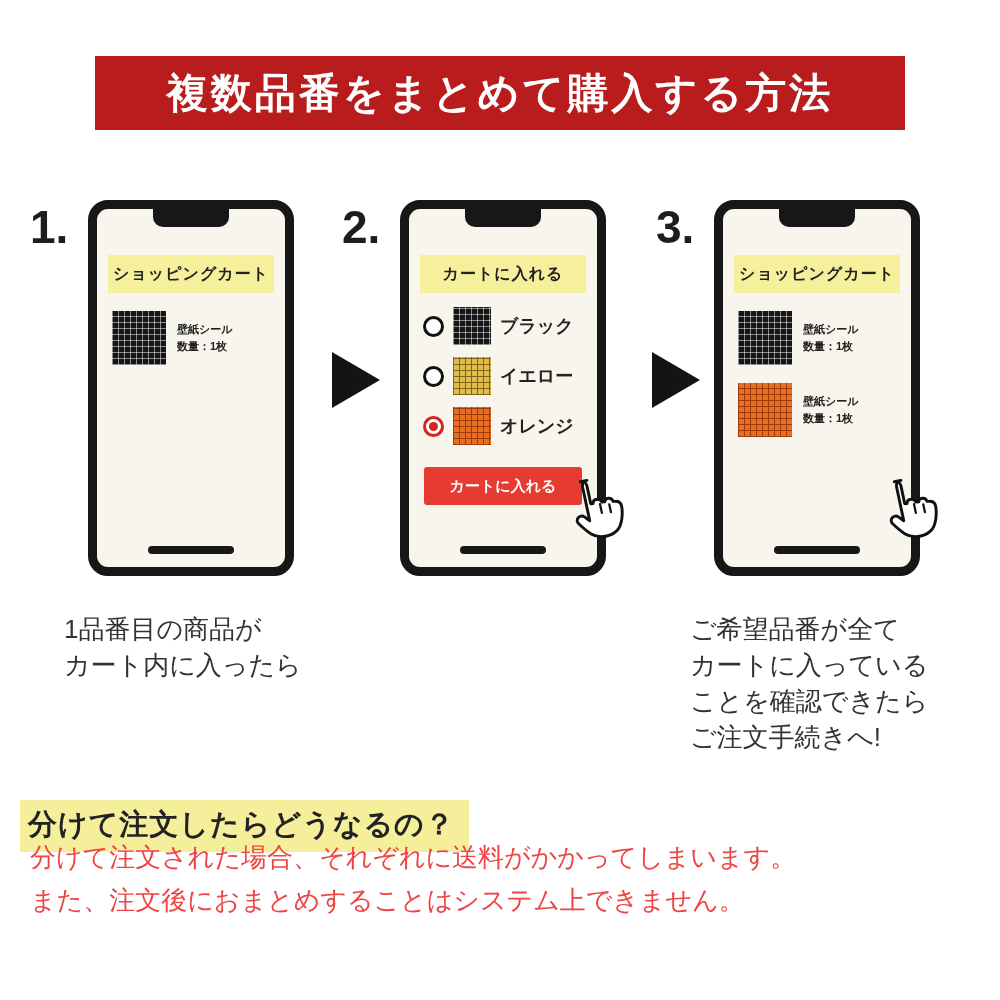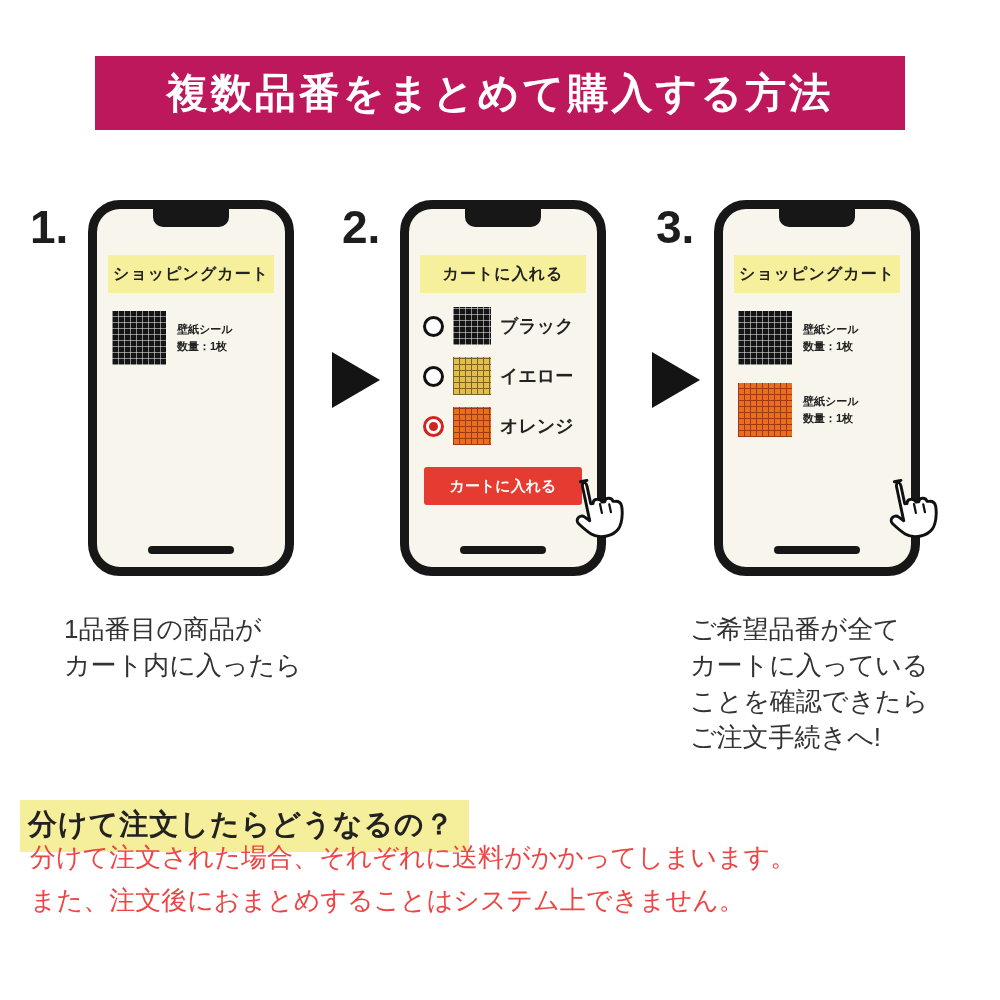--- a/index.html
+++ b/index.html
@@ -21,21 +21,21 @@
   
   .step { position: absolute; top: 200px; width: 206px; }
   #step1 { left: 88px; }
   #step2 { left: 400px; }
   #step3 { left: 714px; }
   .step-number { position: absolute; left: -58px; top: 0; font-size: 46px; font-weight: bold; color: #1d1d1d; }
 
   
   .phone {
     position: relative; width: 206px; height: 376px;
-    border: 9px solid #171717; border-radius: 32px; background: #f8f5ec;
+    border: 9px solid #171717; border-radius: 20px; background: #f8f5ec;
   }
   .notch {
     position: absolute; top: 0; left: 50%; transform: translateX(-50%);
     width: 76px; height: 18px; background: #171717; border-radius: 0 0 10px 10px;
   }
   .home-bar {
     position: absolute; bottom: 13px; left: 50%; transform: translateX(-50%);
     width: 86px; height: 8px; background: #171717; border-radius: 4px;
   }
   .screen-banner {
@@ -115,21 +115,21 @@
   .footer-body {
     position: absolute; left: 30px; top: 836px;
     font-size: 26px; color: #ef4444; line-height: 1.65; white-space: nowrap;
   }
 </style>
 </head>
 <body>
 
 <div class="page">
 
-  <div class="header" style="background-color: #be185d;">
+  <div class="header" style="background-color: #b91c1c;">
     <div class="title">複数品番をまとめて購入する方法</div>
   </div>
 
   <div class="step" id="step1">
     <div class="step-number">1.</div>
     <div class="phone">
       <div class="notch"></div>
       <div class="screen-banner" style="background-color: rgb(246, 239, 155);">ショッピングカート</div>
       <div class="cart-item">
         <div class="swatch swatch-black"></div>

